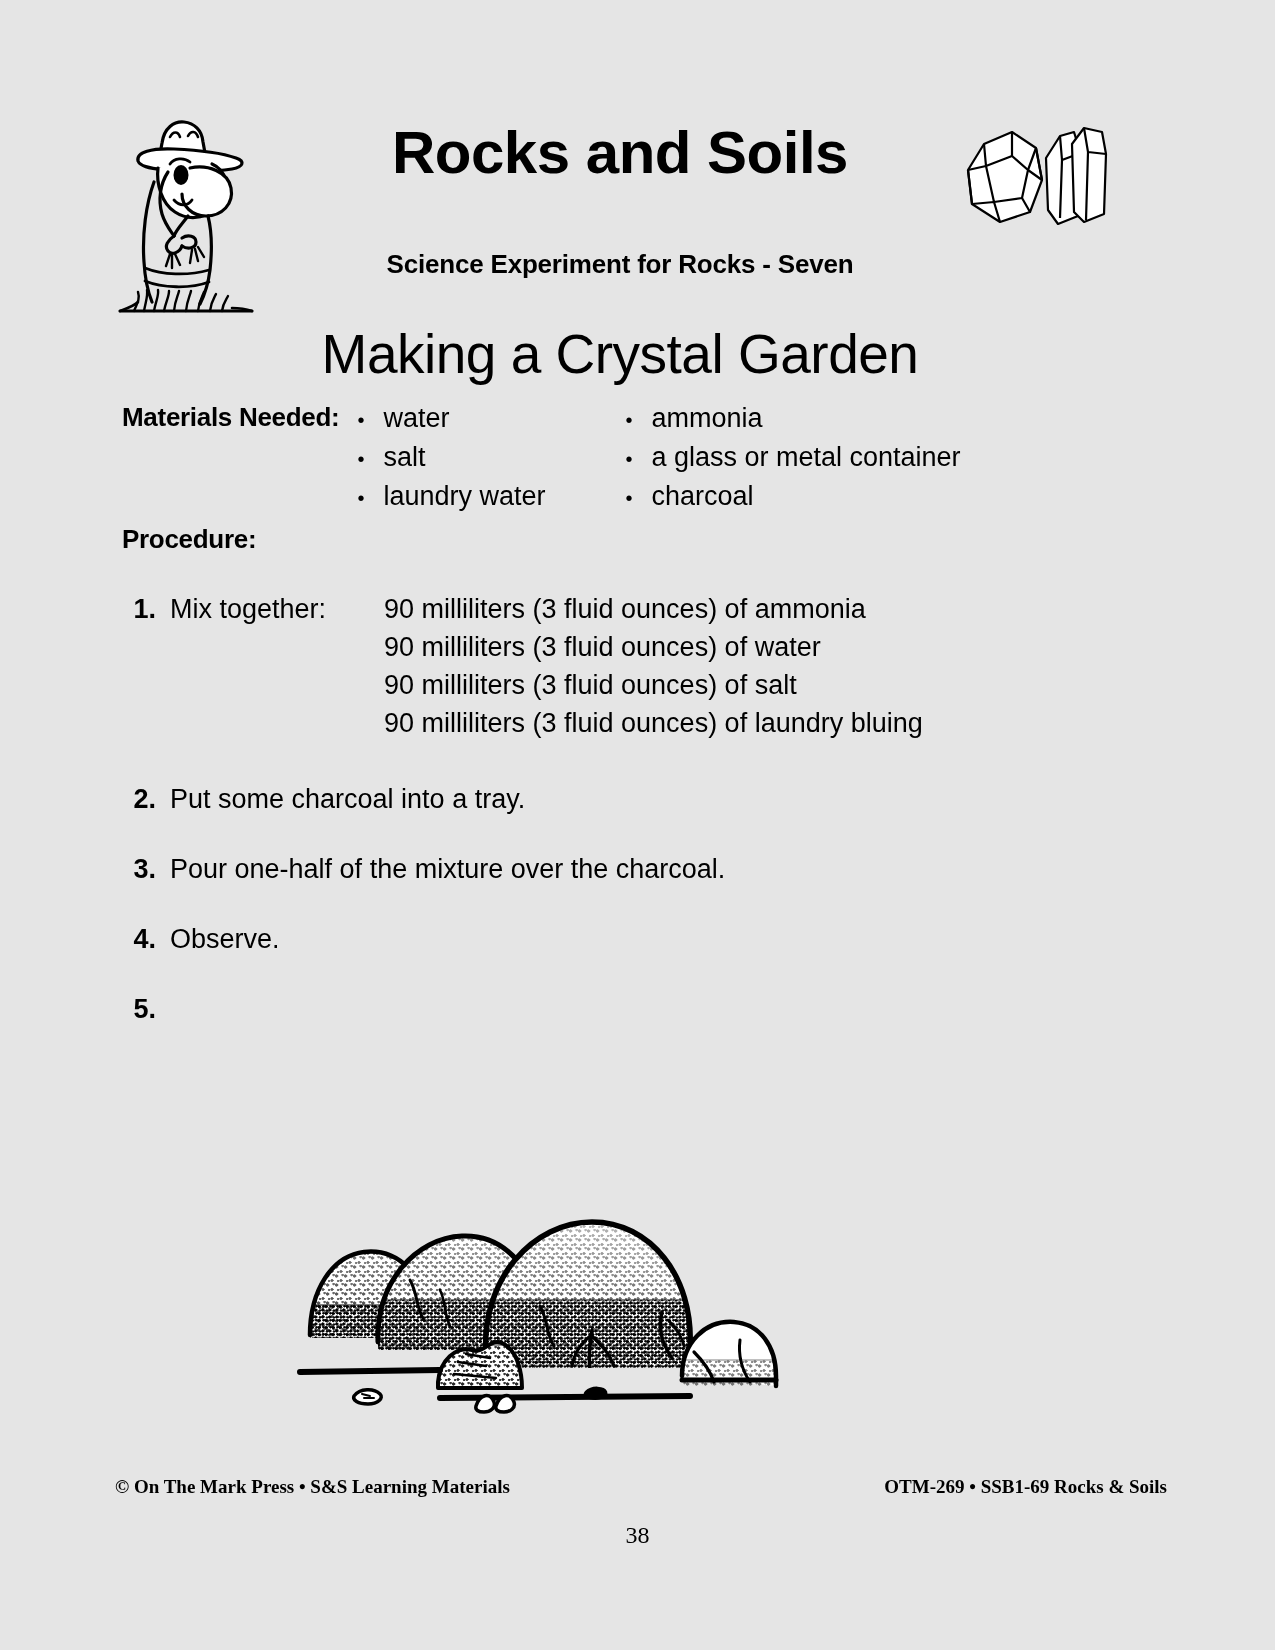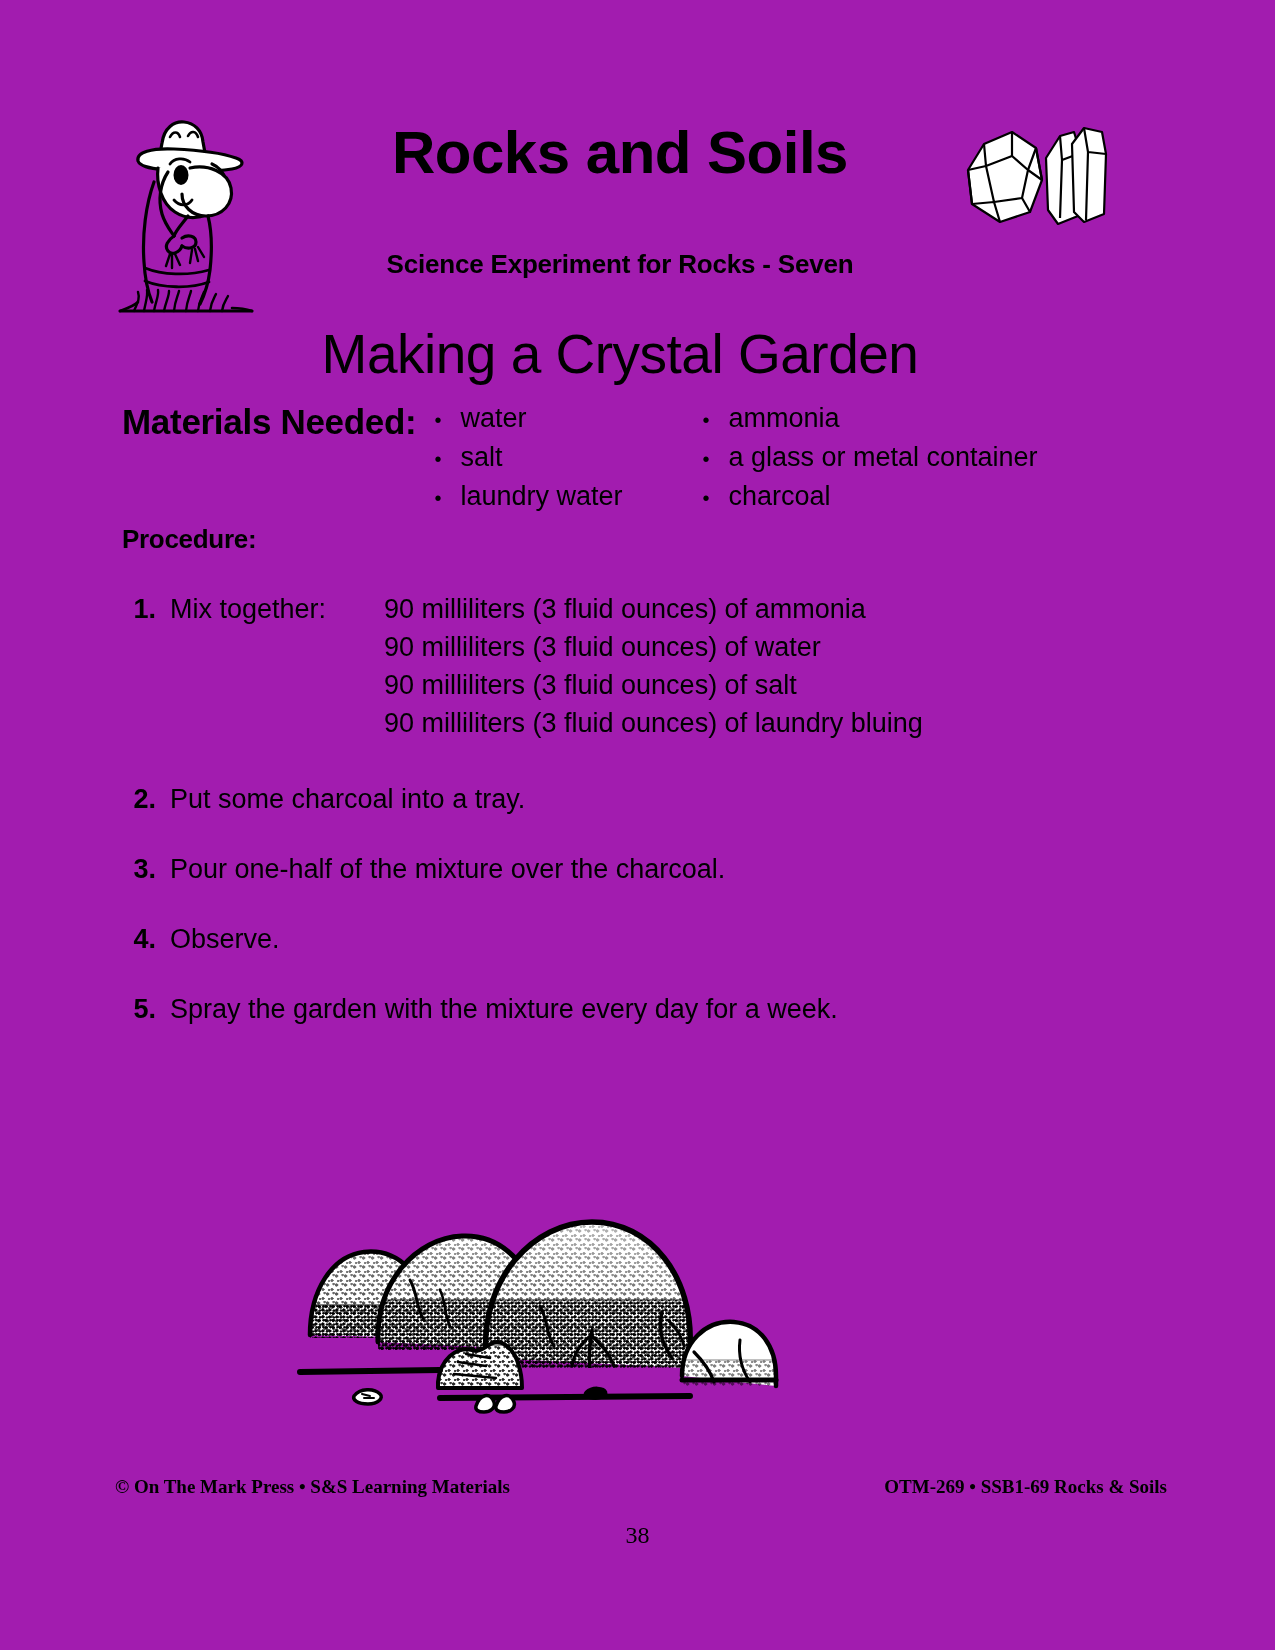--- a/index.html
+++ b/index.html
@@ -12,21 +12,21 @@
     height: 1650px;
     position: relative;
     font-family: "Liberation Sans", sans-serif;
     color: #000000;
     overflow: hidden;
   }
 
   .page {
     position: absolute;
     inset: 0;
-    background: #a21caf;
+    background: #e5e5e5;
   }
 
   
   .header {
     position: absolute;
     left: 0;
     top: 0;
     width: 1275px;
     height: 380px;
   }
@@ -84,21 +84,21 @@
   .materials {
     position: absolute;
     left: 122px;
     top: 400px;
     width: 1020px;
     display: flex;
     align-items: flex-start;
   }
 
   .materials-label {
-    font-size: 35px;
+    font-size: 26px;
     font-weight: bold;
     white-space: nowrap;
     padding-top: 2px;
     letter-spacing: -0.3px;
   }
 
   .materials-cols {
     display: flex;
     margin-left: 18px;
   }
@@ -365,21 +365,20 @@
       <div class="step-body">Pour one-half of the mixture over the charcoal.</div>
     </div>
 
     <div class="step" style="margin-bottom:32px;">
       <div class="step-num">4.</div>
       <div class="step-body">Observe.</div>
     </div>
 
     <div class="step" style="margin-bottom:0;">
       <div class="step-num">5.</div>
-      <div class="step-body">Spray the garden with the mixture every day for a week.</div>
     </div>
 
   </div>
 
   <div class="rocks">
     <svg viewBox="0 0 580 290" width="580" height="290" fill="none" stroke="#000" stroke-linejoin="round" stroke-linecap="round">
       <defs>
 
         <pattern id="stipA" width="9" height="9" patternUnits="userSpaceOnUse">
           <circle cx="1.5" cy="2" r="1.25" fill="#000"></circle>

